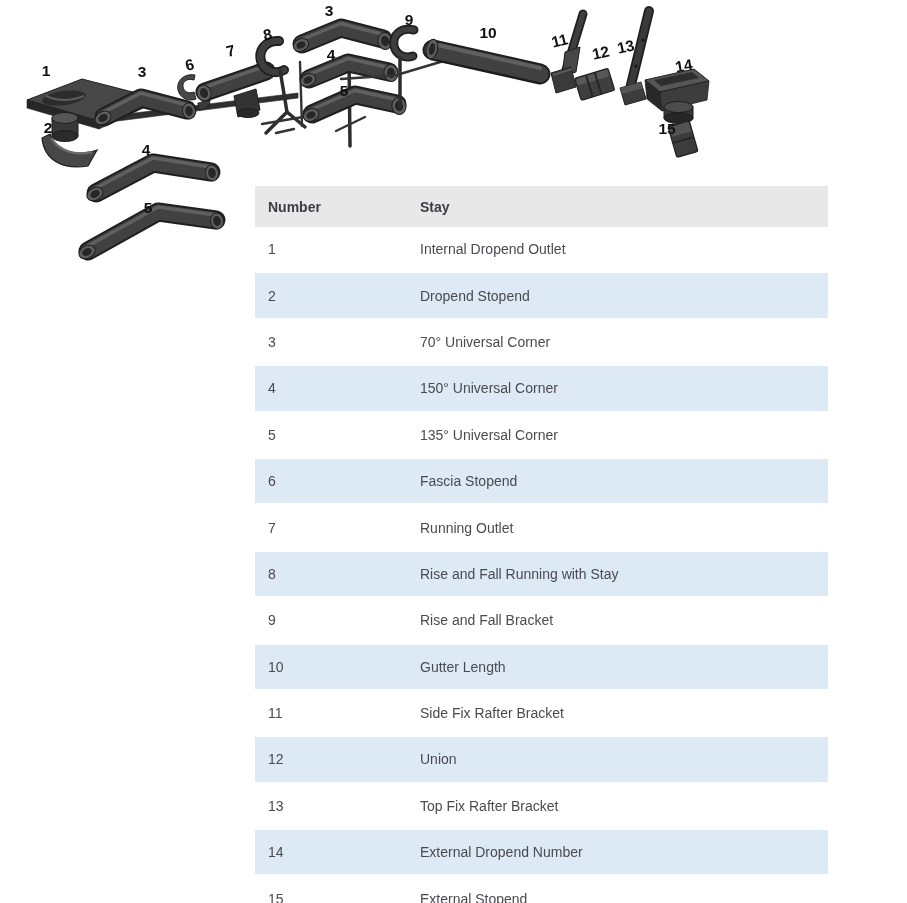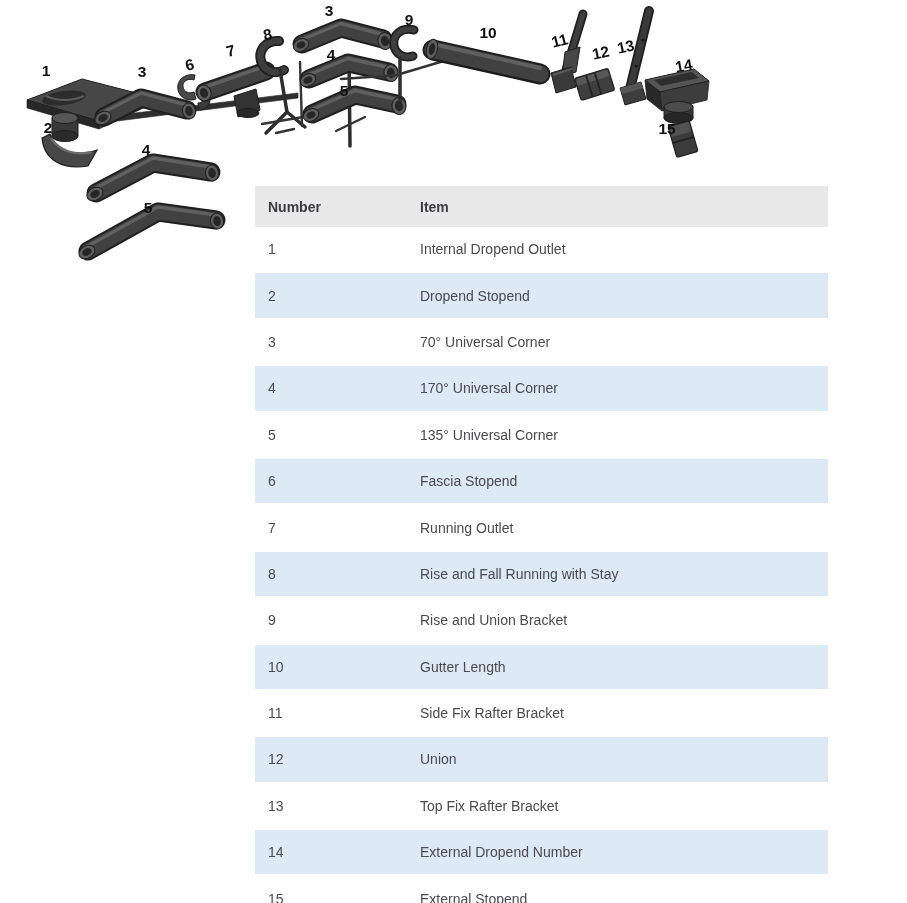--- a/index.html
+++ b/index.html
@@ -224,59 +224,59 @@
 
   <div id="parts-table-wrap">
     <table>
       <colgroup>
           <col class="c-num">
           <col class="c-item">
         </colgroup>
       <thead>
         <tr>
           <th class="col-num">Number</th>
-          <th class="col-item">Item</th>
+          <th class="col-item">Stay</th>
         </tr>
       </thead>
       <tbody>
           <tr class="plain">
             <td class="col-num">1</td>
             <td class="col-item">Internal Dropend Outlet</td>
           </tr>
           <tr class="alt">
             <td class="col-num">2</td>
             <td class="col-item">Dropend Stopend</td>
           </tr>
           <tr class="plain">
             <td class="col-num">3</td>
             <td class="col-item">70° Universal Corner</td>
           </tr>
           <tr class="alt">
             <td class="col-num">4</td>
-            <td class="col-item">170° Universal Corner</td>
+            <td class="col-item">150° Universal Corner</td>
           </tr>
           <tr class="plain">
             <td class="col-num">5</td>
             <td class="col-item">135° Universal Corner</td>
           </tr>
           <tr class="alt">
             <td class="col-num">6</td>
             <td class="col-item">Fascia Stopend</td>
           </tr>
           <tr class="plain">
             <td class="col-num">7</td>
             <td class="col-item">Running Outlet</td>
           </tr>
           <tr class="alt">
             <td class="col-num">8</td>
             <td class="col-item">Rise and Fall Running with Stay</td>
           </tr>
           <tr class="plain">
             <td class="col-num">9</td>
-            <td class="col-item">Rise and Union Bracket</td>
+            <td class="col-item">Rise and Fall Bracket</td>
           </tr>
           <tr class="alt">
             <td class="col-num">10</td>
             <td class="col-item">Gutter Length</td>
           </tr>
           <tr class="plain">
             <td class="col-num">11</td>
             <td class="col-item">Side Fix Rafter Bracket</td>
           </tr>
           <tr class="alt">

